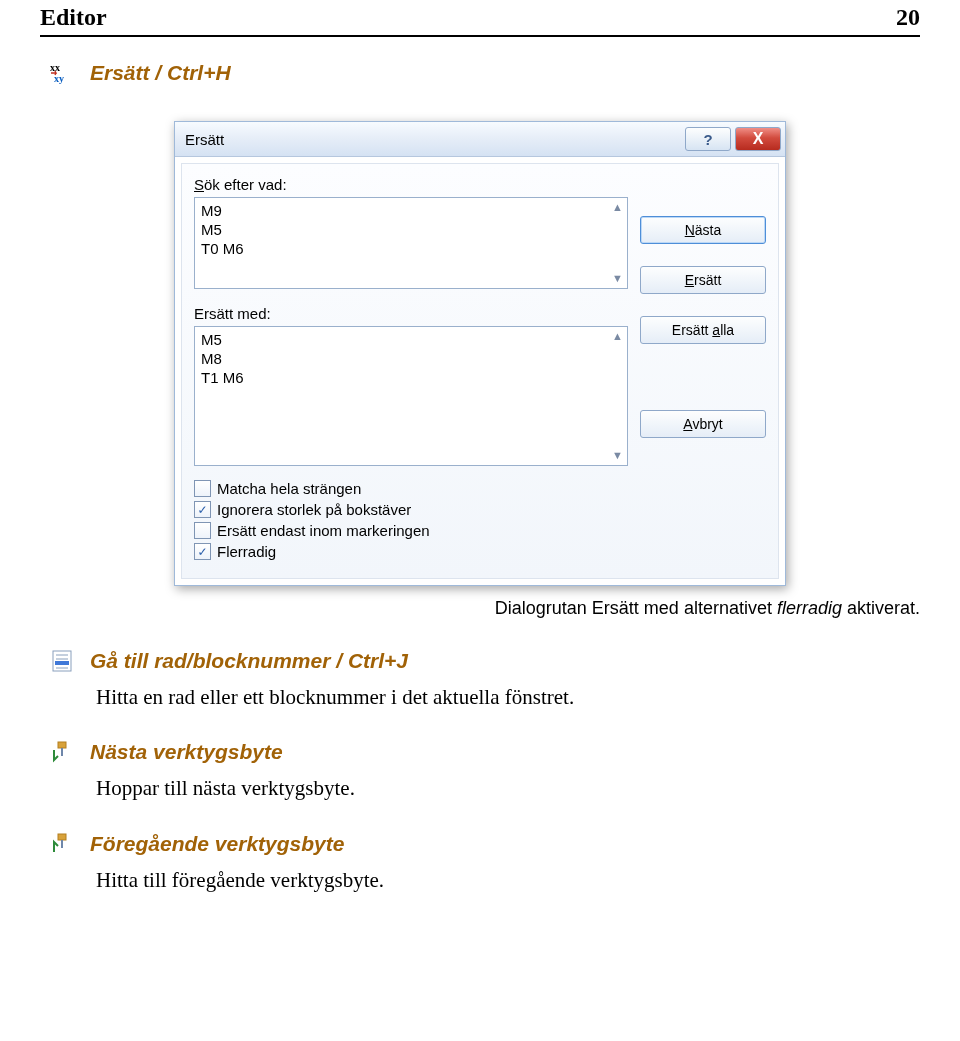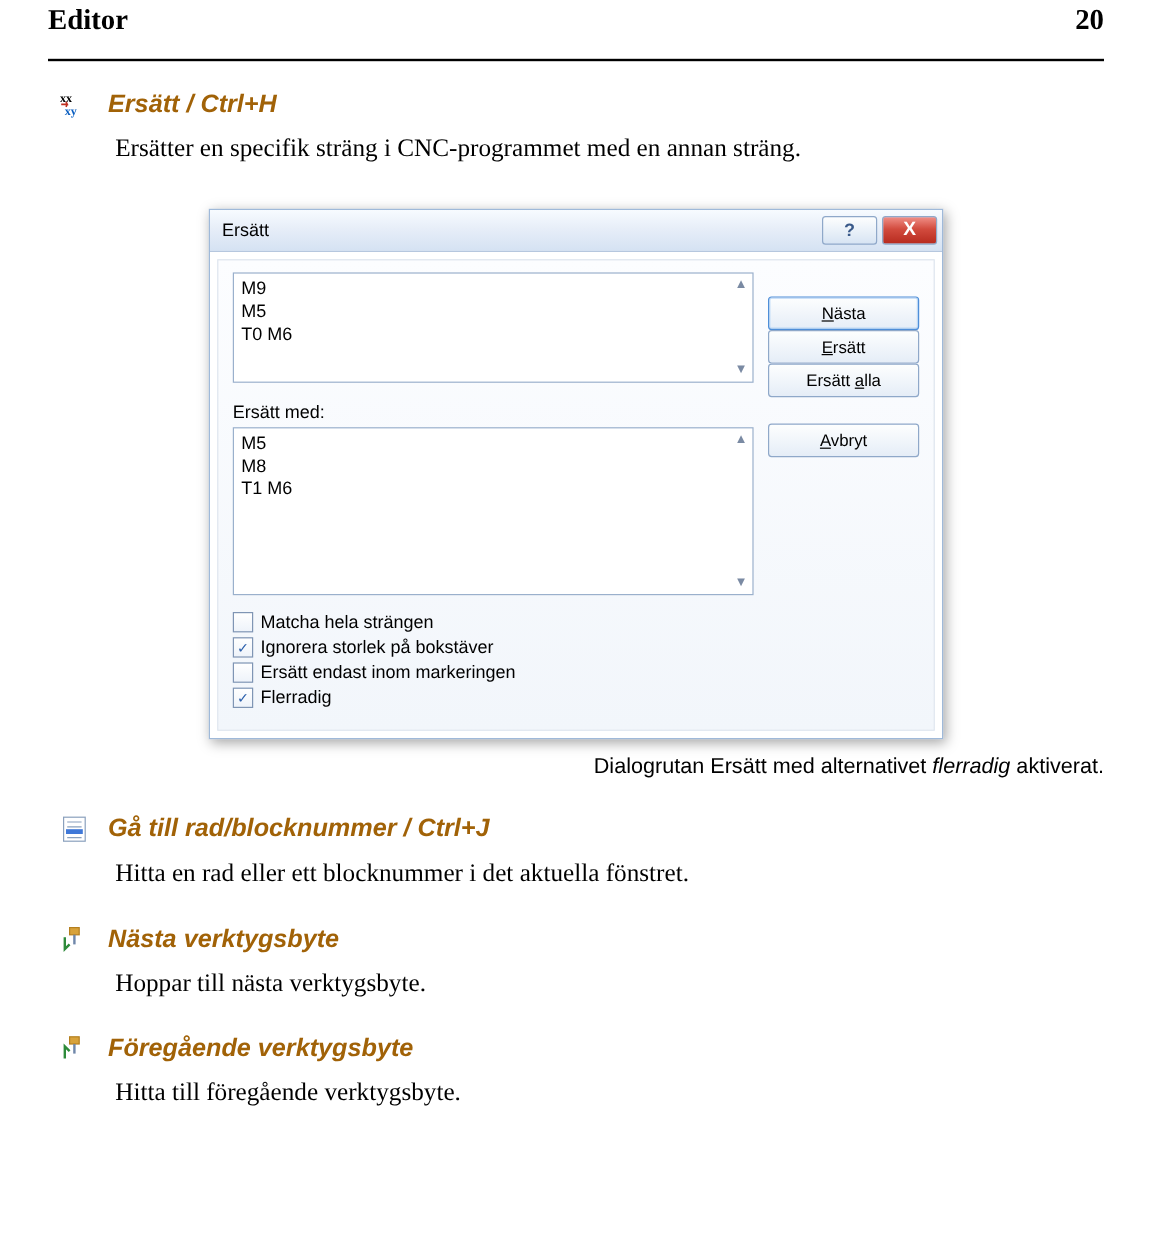--- a/index.html
+++ b/index.html
@@ -13,21 +13,21 @@
   .page {
     padding: 4px 40px 40px 40px;
   }
   .header-row {
     display: flex;
     justify-content: space-between;
     align-items: baseline;
     font-weight: bold;
     font-size: 24px;
     border-bottom: 2px solid #000;
-    padding-bottom: 18px;
+    padding-bottom: 4px;
     margin-bottom: 24px;
   }
   .section {
     margin-bottom: 28px;
   }
   .section-heading {
     display: flex;
     align-items: center;
     gap: 12px;
     margin-left: 10px;
@@ -116,21 +116,21 @@
     display: flex;
     align-items: flex-start;
   }
   .left-col {
     flex: 1;
   }
   .right-col {
     width: 130px;
     display: flex;
     flex-direction: column;
-    gap: 0;
+    gap: 22px;
     margin-left: 12px;
   }
   .field-label {
     margin: 2px 0 4px 0;
   }
   .field-label .ul { text-decoration: underline; }
   .textarea {
     display: block;
     background: #fff;
     border: 1px solid #9ab0cc;
@@ -201,38 +201,40 @@
 
   <div class="section">
     <div class="section-heading">
       <svg class="doc-icon" viewBox="0 0 28 24">
         <text x="0" y="10" font-size="10" font-weight="bold" fill="#000">xx</text>
         <text x="4" y="21" font-size="10" font-weight="bold" fill="#0b5fc1">xy</text>
         <path d="M1 12 L6 12 L5 10 M6 12 L5 14" stroke="#c03020" stroke-width="1.4" fill="none"></path>
       </svg>
       <span class="section-title">Ersätt / Ctrl+H</span>
     </div>
-    <div class="section-body">Ersätter en specifik sträng i CNC-programmet med en annan sträng.</div>
   </div>
 
   <div class="dialog-wrap">
     <div class="dialog">
       <div class="titlebar">
         <span class="title-text">Ersätt</span>
         <div class="titlebtn help-btn">
           <span>?</span>
         </div>
         <div class="titlebtn close-btn">
           <span>X</span>
         </div>
       </div>
 
       <div class="dialog-body">
         <div class="row">
           <div class="left-col">
+            <div class="field-label">
+              <span class="ul">S</span><span>ök efter vad:</span>
+            </div>
             <div class="textarea ta-search"><span>M9
 M5
 T0 M6</span>
               <span class="scroll-arrow" style="top:4px">▲</span>
               <span class="scroll-arrow" style="bottom:4px">▼</span>
             </div>
 
             <div class="field-label" style="margin-top:16px">Ersätt med:</div>
             <div class="textarea ta-replace"><span>M5
 M8

